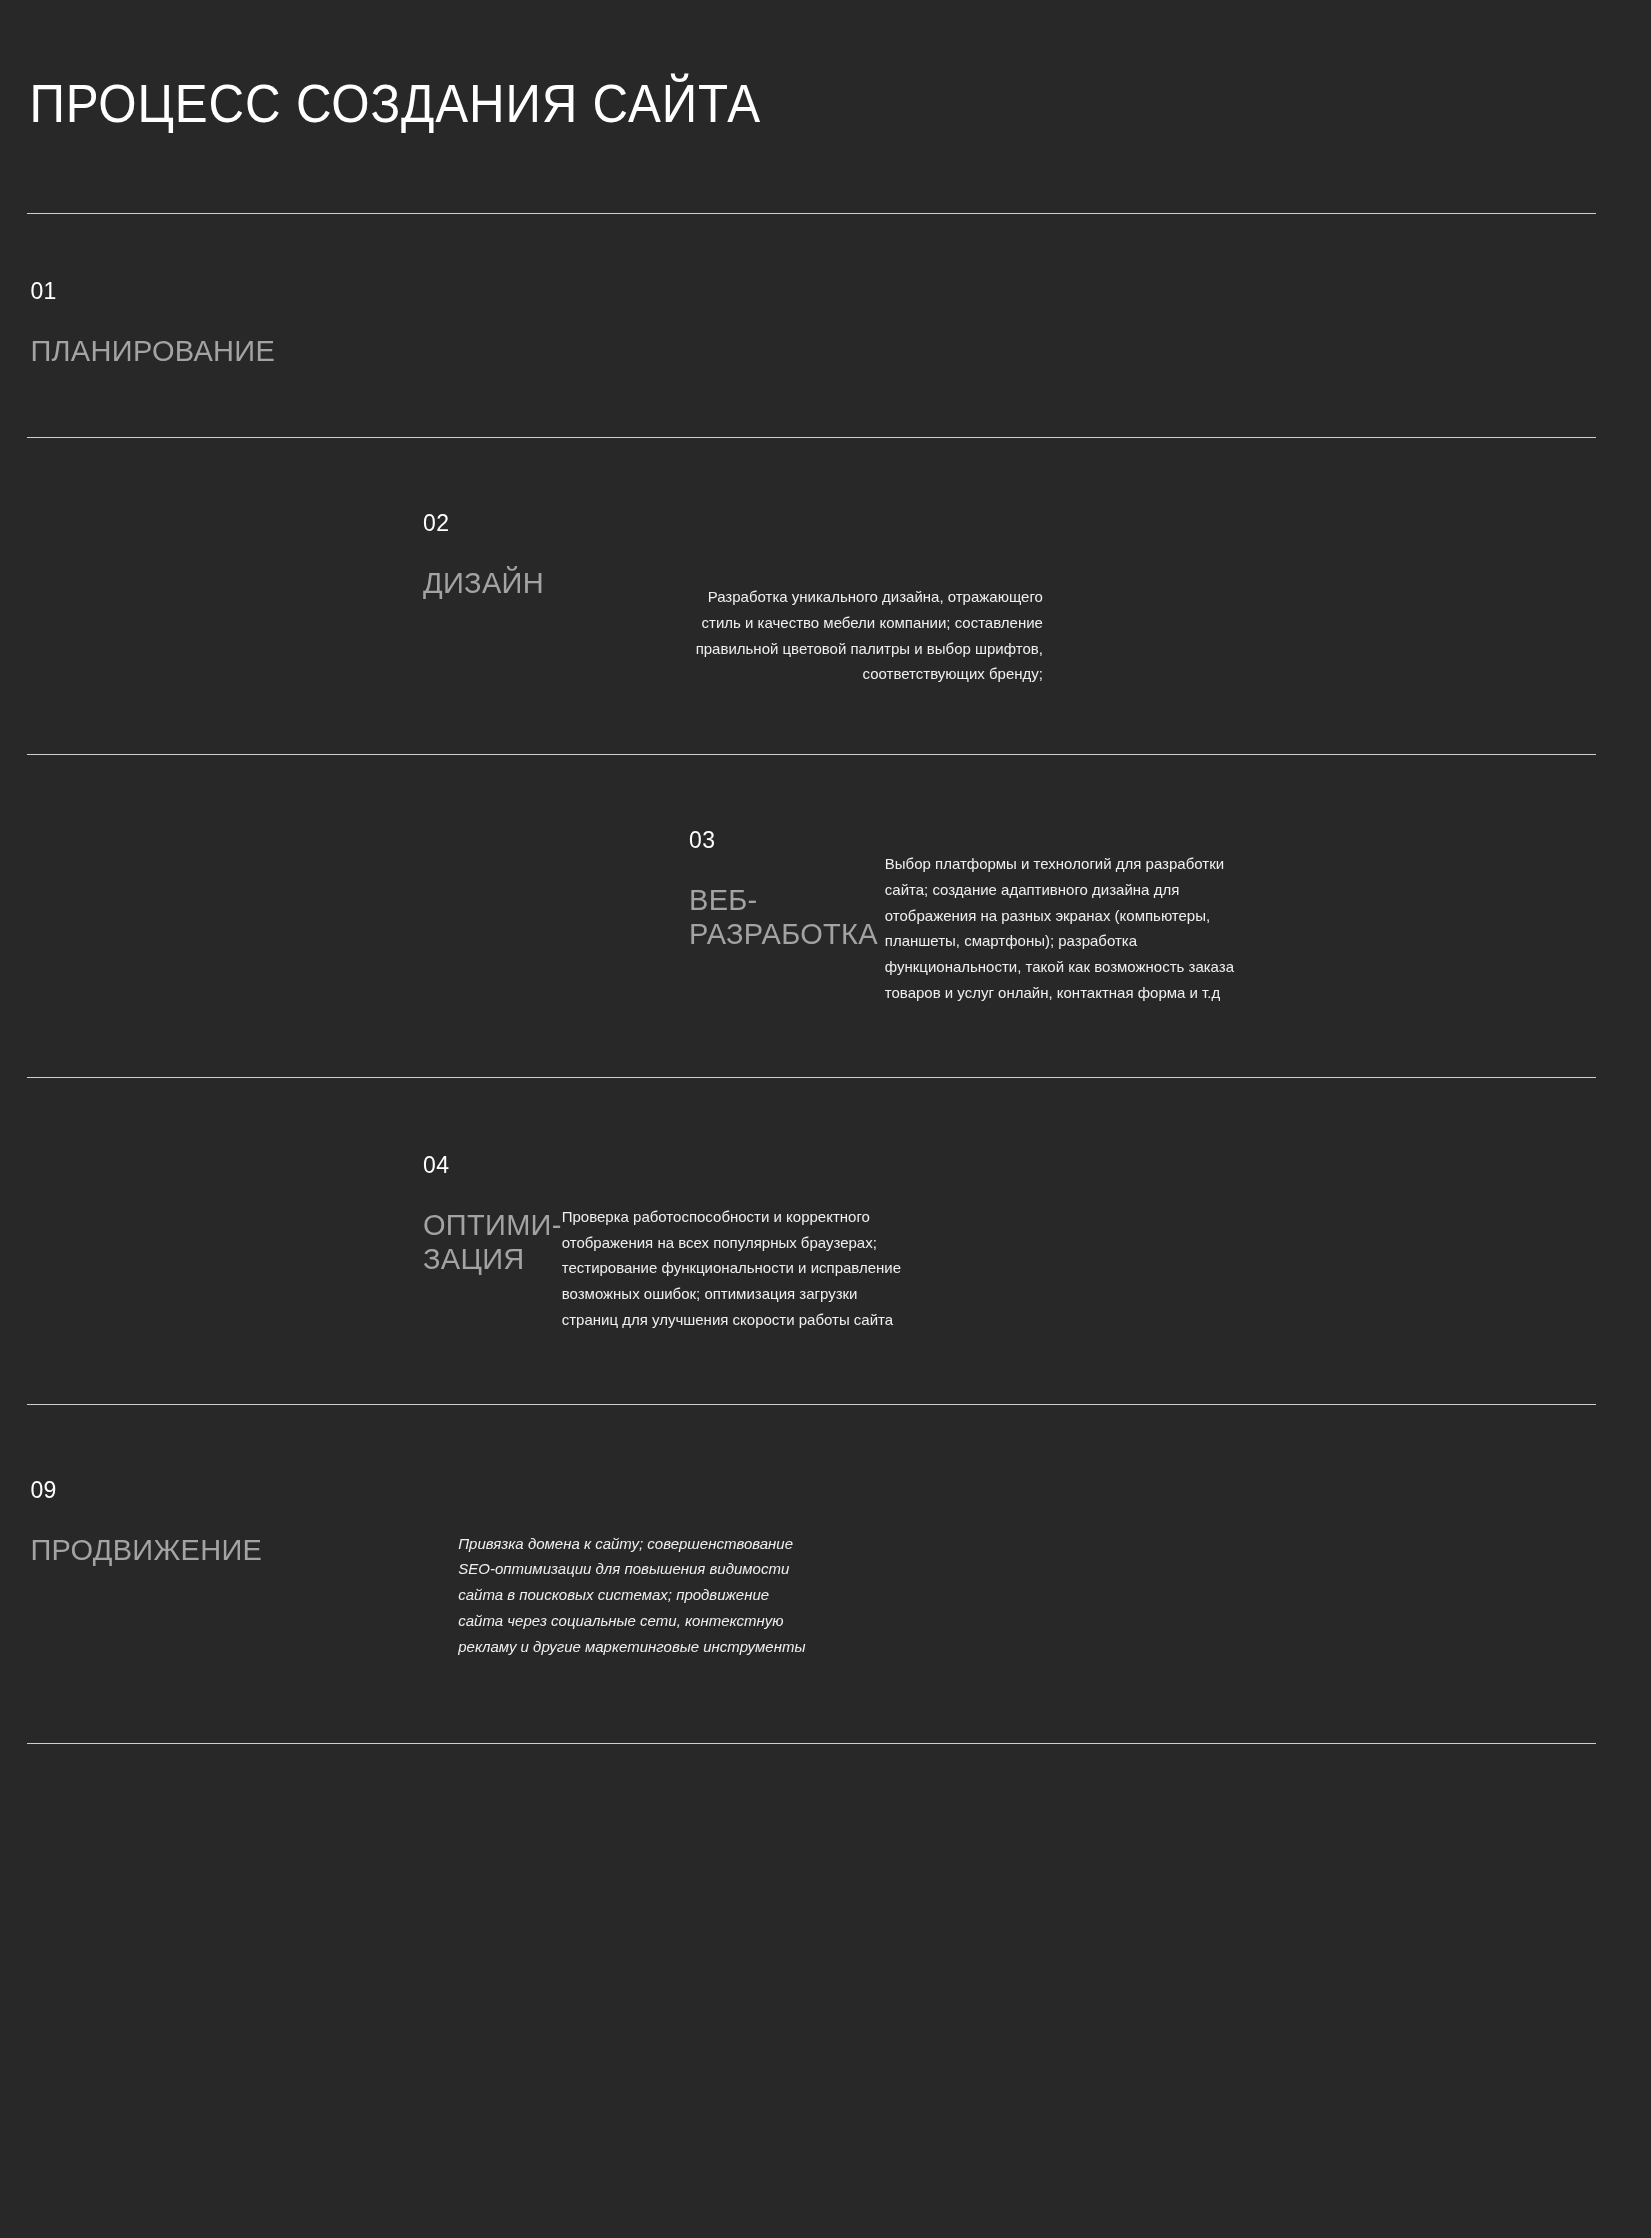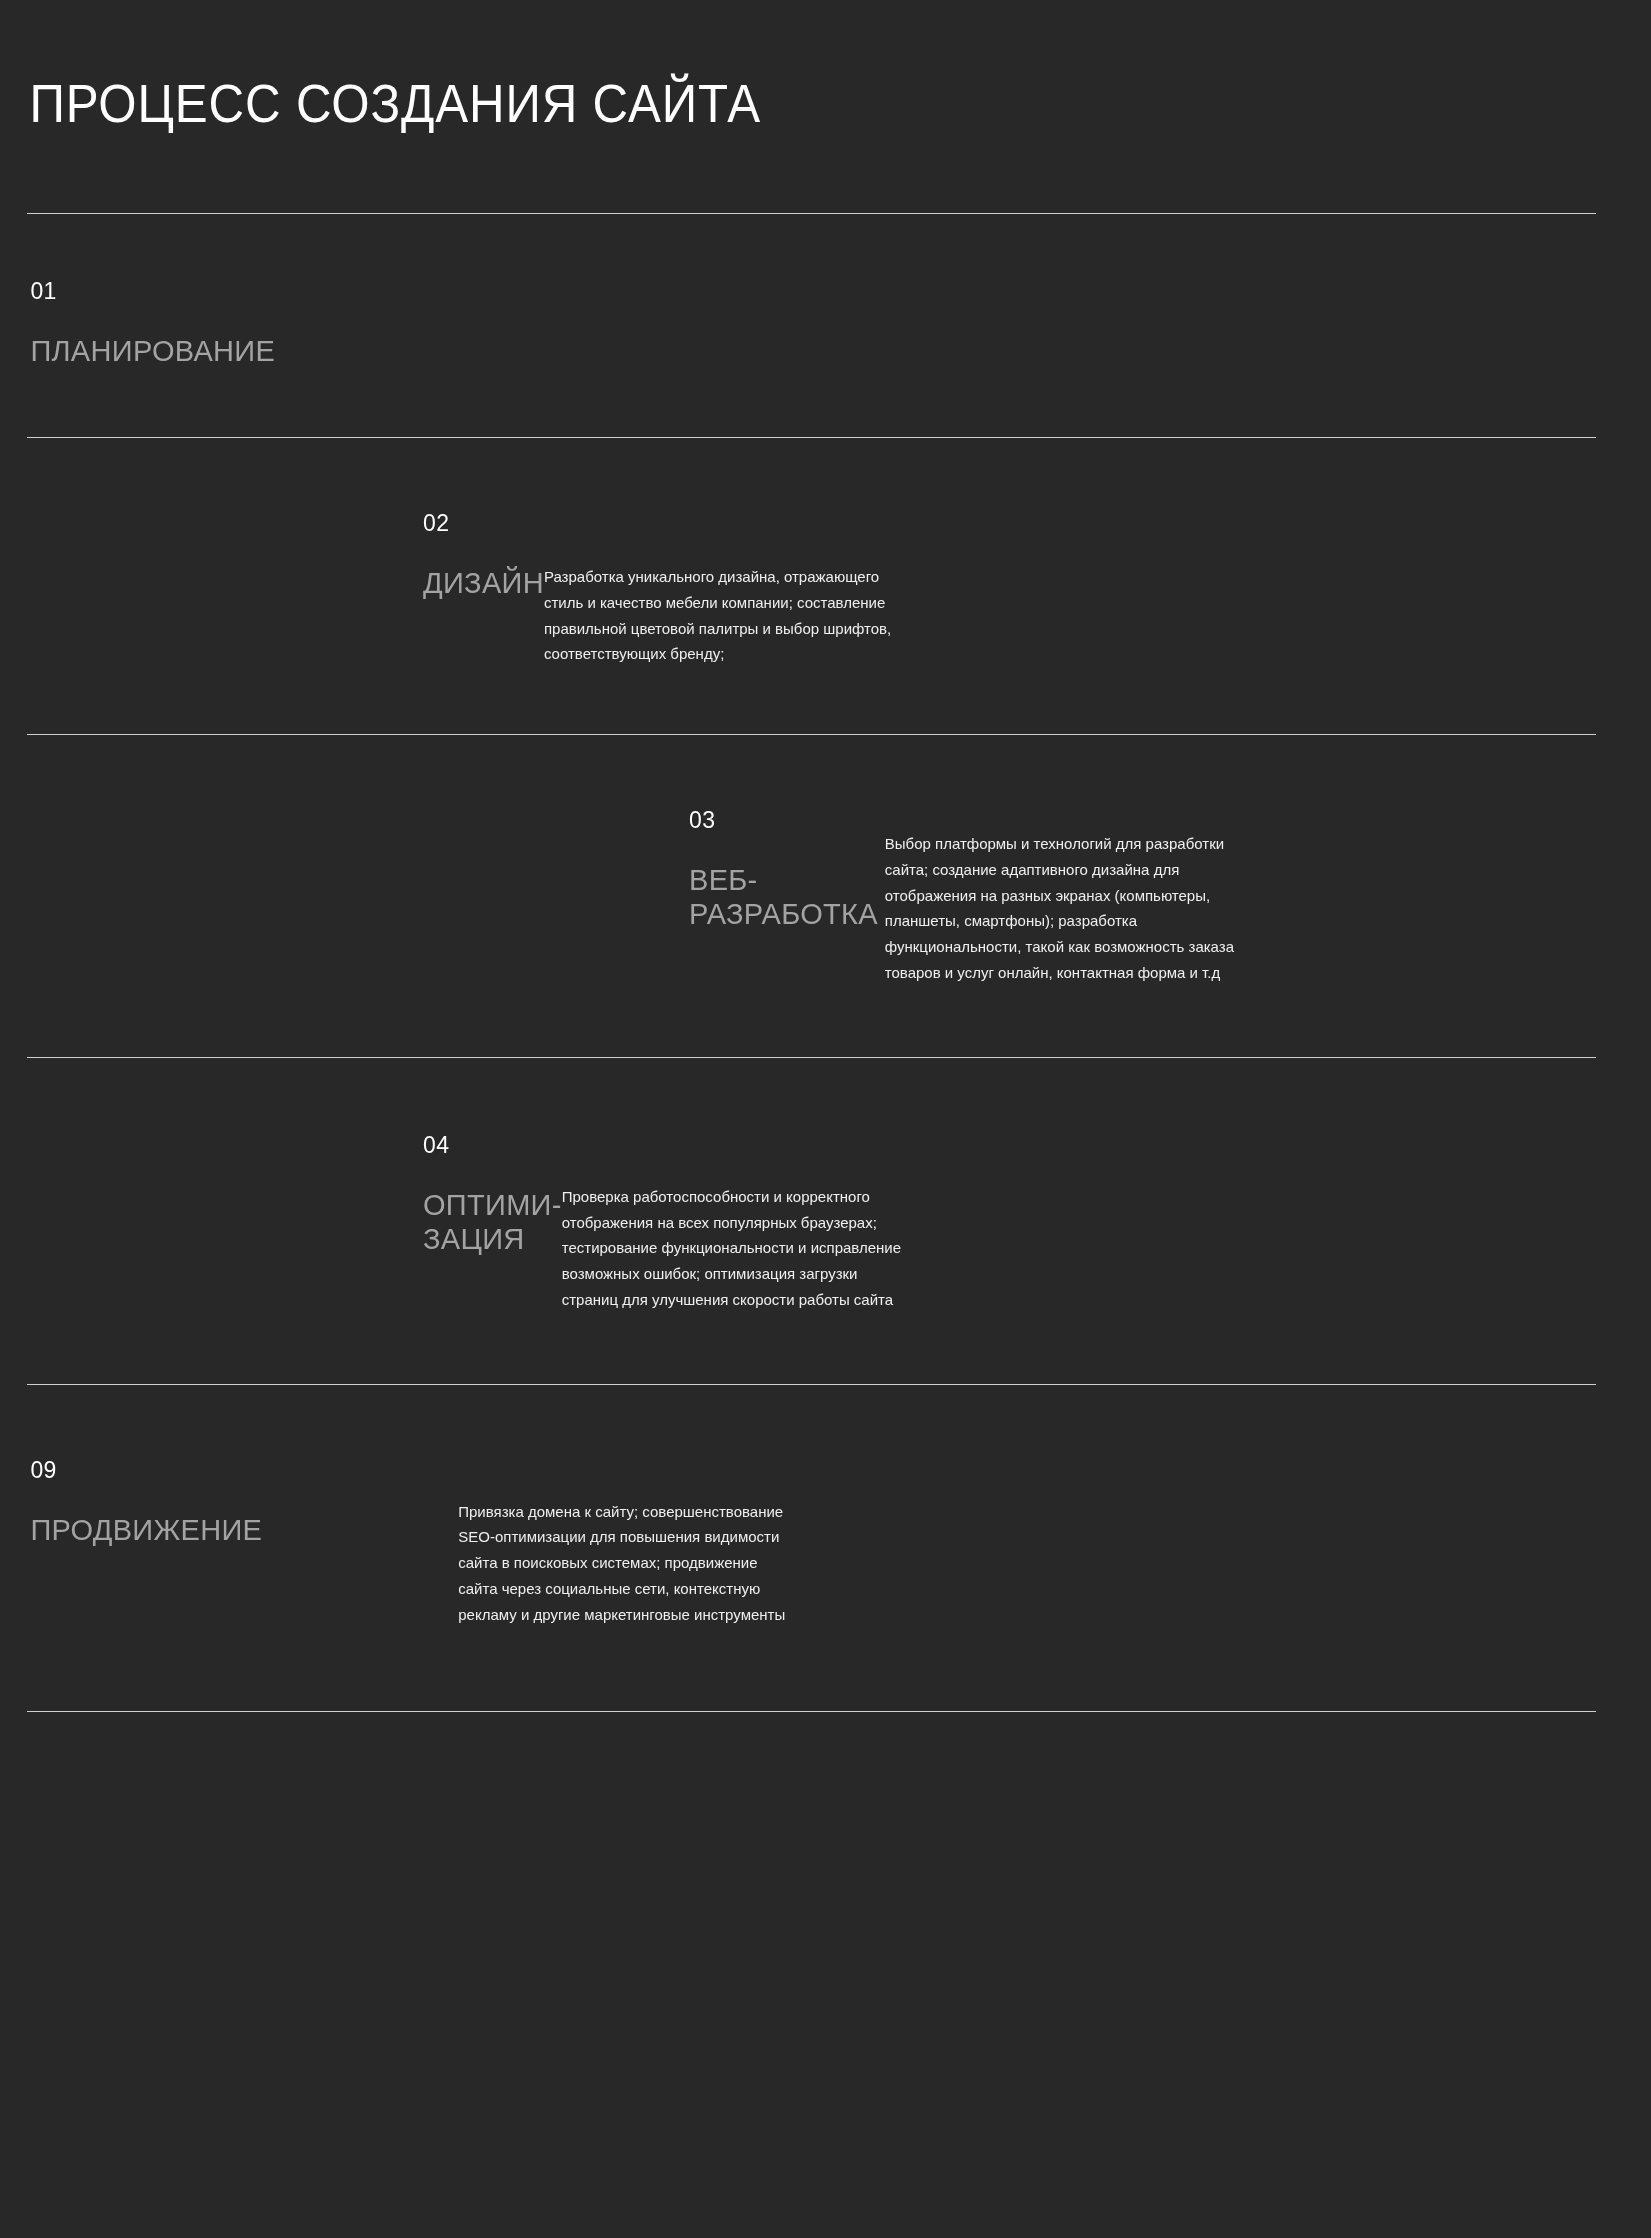--- a/index.html
+++ b/index.html
@@ -80,30 +80,30 @@
     white-space: pre-line;
   }
 
   
   #step-1 { padding-top: 66px; padding-bottom: 69px; }
   #step-1 .step-head { width: 0; padding-left: 3.4px; }
   #step-1 .step-name { margin-top: 0; }
   #step-1 .step-body { margin-left: 196px; margin-top: 52px; width: 447px; }
 
   #step-2 { padding-top: 74px; padding-bottom: 67px; padding-left: 396px; }
-  #step-2 .step-body { margin-left: 0px; margin-top: 52px; width: 499px; }
+  #step-2 .step-body { margin-left: 0px; margin-top: 72px; width: 499px; text-align: right; }
 
   #step-3 { padding-top: 74px; padding-bottom: 71px; padding-left: 662px; }
   #step-3 .step-body { margin-left: 6.9px; margin-top: 22px; width: 516px; }
 
   #step-4 { padding-top: 76px; padding-bottom: 71px; padding-left: 396px; }
   #step-4 .step-body { margin-top: 50px; width: 490px; }
 
   #step-5 { padding-top: 74px; padding-bottom: 83px; padding-left: 3.4px; }
-  #step-5 .step-body { margin-left: 196px; margin-top: 40px; width: 482px; }
+  #step-5 .step-body { margin-left: 196px; margin-top: 52px; width: 482px; font-style: italic; }
 </style>
 </head>
 <body>
 
 <div class="page">
 
   <h1 class="page-title">ПРОЦЕСС СОЗДАНИЯ САЙТА</h1>
 
   <div class="divider divider-top"></div>
 

